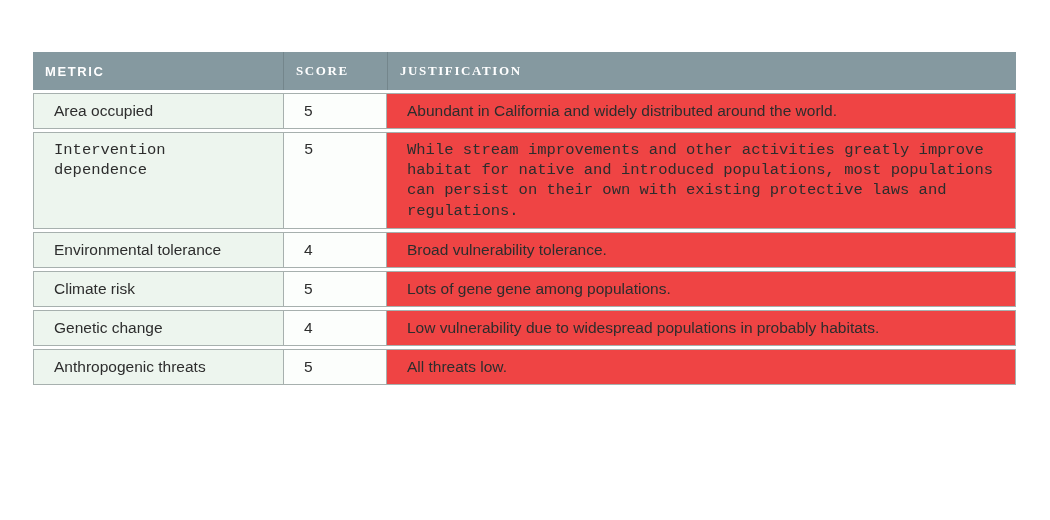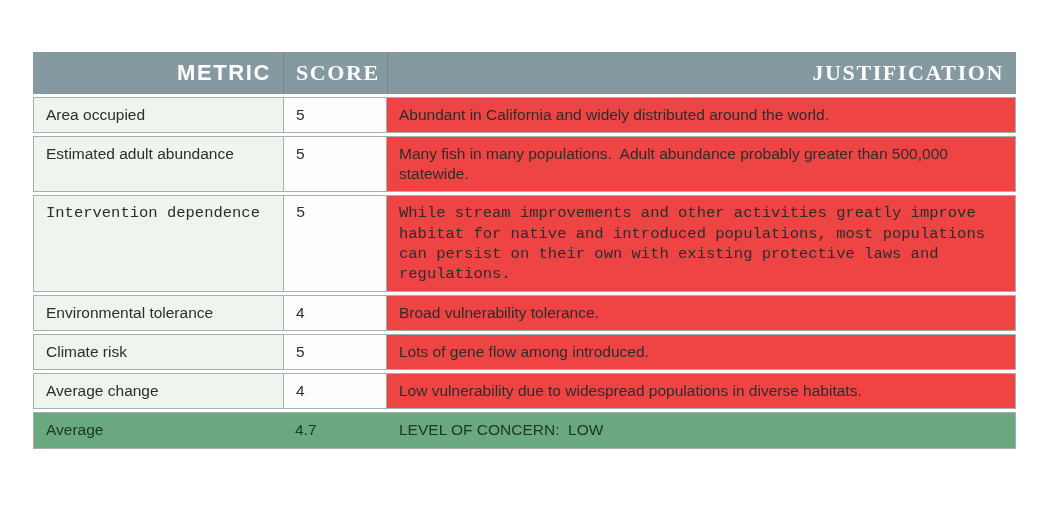--- a/index.html
+++ b/index.html
@@ -20,33 +20,33 @@
     border-spacing: 0 3px;
     table-layout: fixed;
   }
   col.c-metric { width: 250px; }
   col.c-score  { width: 104px; }
   col.c-just   { width: 629px; }
 
   thead th {
     background: #8599A0;
     color: #ffffff;
-    font-size: 22px;
+    font-size: 13px;
     font-weight: bold;
     letter-spacing: 1.6px;
-    text-align: right;
+    text-align: left;
     vertical-align: middle;
     padding: 8px 12px;
     height: 22px;
   }
   thead th + th { border-left: 1px solid rgba(0,0,0,0.12); font-family: Liberation Serif, serif; }
 
   tbody td {
     vertical-align: top;
-    padding: 7px 12px;
+    padding: 7px 20px;
     font-size: 15.5px;
     line-height: 1.3;
     color: #2d2d2d;
     border-top: 1px solid #A7B0AE;
     border-bottom: 1px solid #A7B0AE;
   }
   td.metric {
     background: #EDF5EE;
     border-left: 1px solid #A7B0AE;
   }
@@ -92,45 +92,40 @@
         <th>SCORE</th>
         <th>JUSTIFICATION</th>
       </tr>
     </thead>
     <tbody>
       <tr class="h1">
         <td class="metric">Area occupied</td>
         <td class="score">5</td>
         <td class="just">Abundant in California and widely distributed around the world.</td>
       </tr>
-      <tr class="h2">
-        <td class="metric">Estimated adult abundance</td>
-        <td class="score">5</td>
-        <td class="just">Many fish in many populations.  Adult abundance probably greater than 500,000 statewide.</td>
-      </tr>
       <tr class="h3">
         <td class="metric">Intervention dependence</td>
         <td class="score">5</td>
         <td class="just">While stream improvements and other activities greatly improve habitat for native and introduced populations, most populations can persist on their own with existing protective laws and regulations.</td>
       </tr>
       <tr class="h4">
         <td class="metric">Environmental tolerance</td>
         <td class="score">4</td>
         <td class="just">Broad vulnerability tolerance.</td>
       </tr>
       <tr class="h4">
         <td class="metric">Climate risk</td>
         <td class="score">5</td>
-        <td class="just">Lots of gene flow among introduced.</td>
+        <td class="just">Lots of gene gene among populations.</td>
       </tr>
       <tr class="h4">
-        <td class="metric">Average change</td>
+        <td class="metric">Genetic change</td>
         <td class="score">4</td>
-        <td class="just">Low vulnerability due to widespread populations in diverse habitats.</td>
+        <td class="just">Low vulnerability due to widespread populations in probably habitats.</td>
       </tr>
-      <tr class="h5 highlight">
-        <td class="metric">Average</td>
-        <td class="score">4.7</td>
-        <td class="just">LEVEL OF CONCERN:  LOW</td>
+      <tr class="h4">
+        <td class="metric">Anthropogenic threats</td>
+        <td class="score">5</td>
+        <td class="just">All threats low.</td>
       </tr>
     </tbody>
   </table>
 </div>
 
 </body></html>

